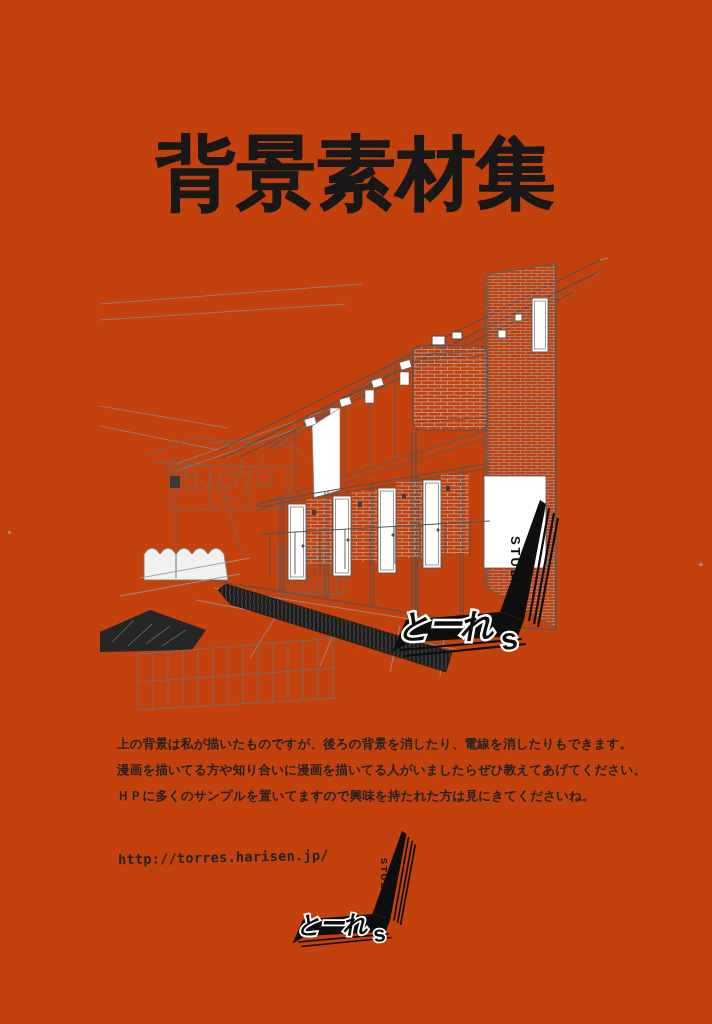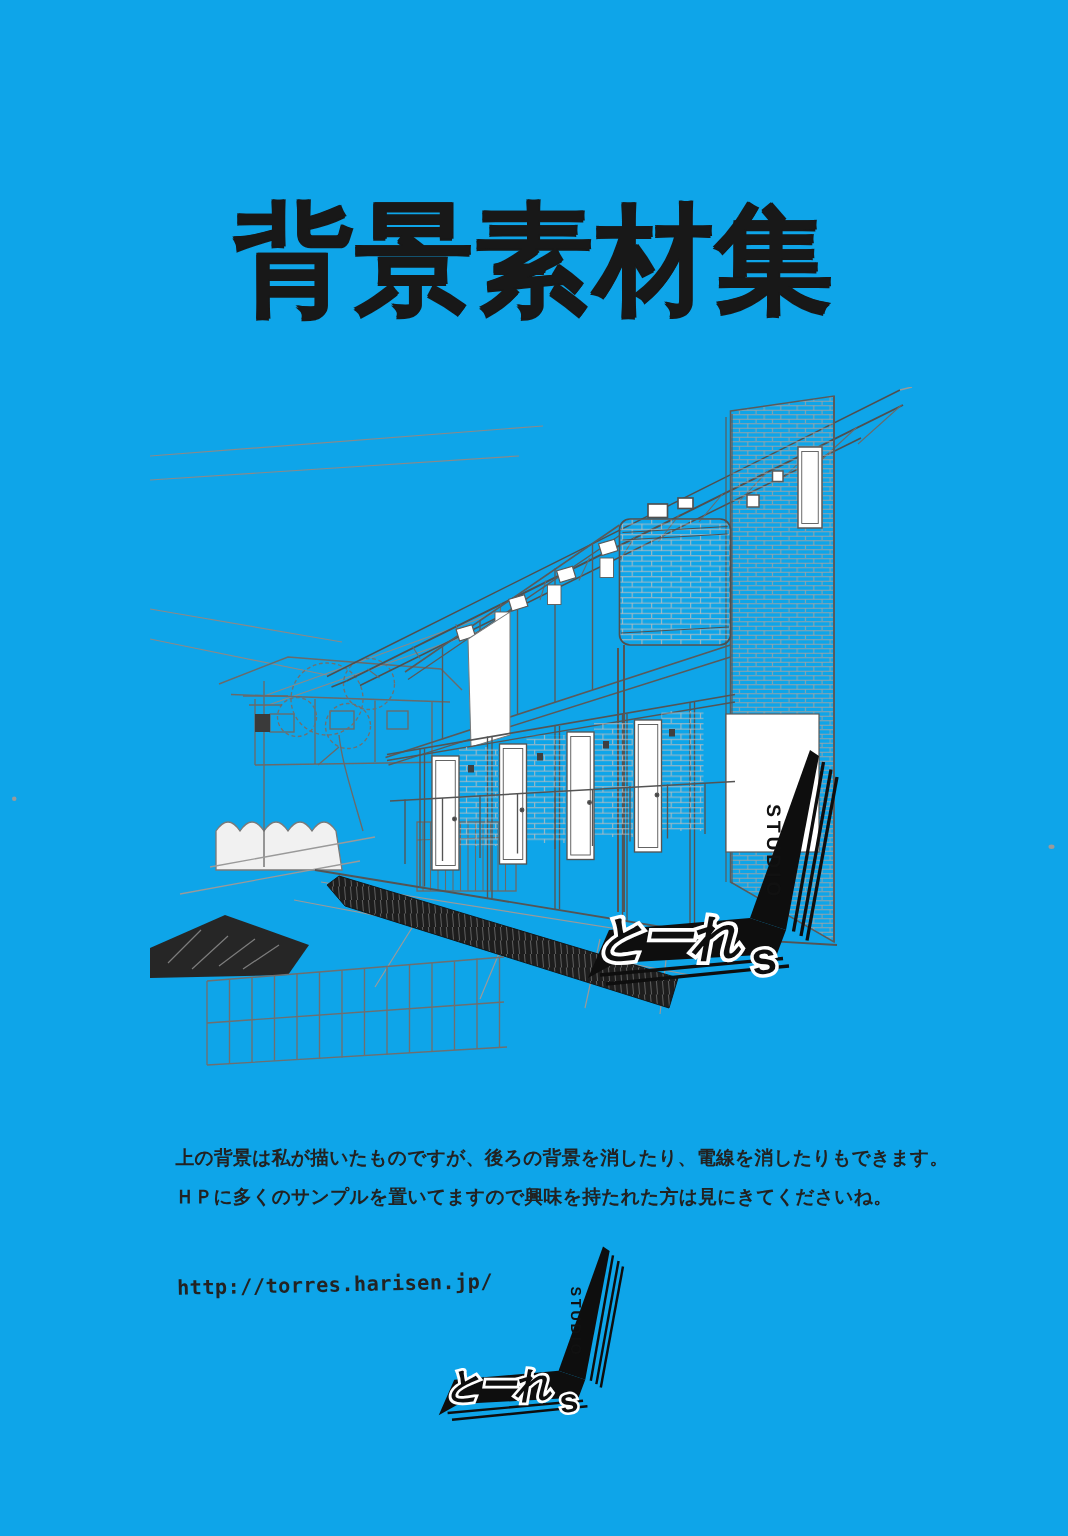--- a/index.html
+++ b/index.html
@@ -1,38 +1,38 @@
 <!DOCTYPE html>
 <html><head>
 <meta charset="utf-8">
 <style>
   html,body{margin:0;padding:0;background:#e8e8e8;}
   .page{
     position:relative;width:712px;height:1024px;margin:0 auto;
-    background:#0ea5e9;overflow:hidden;
+    background:#c2410c;overflow:hidden;
     font-family:"Liberation Sans","DejaVu Sans",sans-serif;color:#1a1a1a;
   }
   .title{
     position:absolute;left:0;right:0;top:130px;margin:0;
     text-align:center;font-size:79px;font-weight:900;letter-spacing:1px;
     color:#181818;line-height:1.1;
     text-shadow:1px 0 0 #181818,0 1px 0 #181818;
   }
   .artwork{position:absolute;left:100px;top:258px;width:510px;height:455px;}
   .artwork svg{display:block;width:100%;height:100%;}
 
   
   .corner-logo{position:absolute;width:170px;height:160px;}
   .corner-logo svg{display:block;width:100%;height:100%;overflow:visible;}
   .corner-logo.large{left:390px;top:500px;}
   .corner-logo.small{left:291px;top:831px;transform:scale(0.74);transform-origin:top left;}
 
   .body-text{
     position:absolute;left:117px;top:731px;width:512px;
-    font-size:12.5px;font-weight:bold;letter-spacing:0.2px;color:#222;margin-top:28px;
+    font-size:12.5px;font-weight:bold;letter-spacing:0.2px;color:#222;
   }
   .body-text p{margin:0;line-height:26px;white-space:nowrap;}
 
   .url-link{
     position:absolute;left:118px;top:849px;
     font-family:"DejaVu Sans Mono","Liberation Mono",monospace;
     font-size:13.5px;font-weight:bold;letter-spacing:0.3px;color:#232323;
     transform:rotate(-1.2deg);text-decoration:none;cursor:pointer;
   }
   .speck{position:absolute;border-radius:50%;background:#9a9a9a;}
@@ -223,20 +223,21 @@
         </g>
       </g>
       <text transform="translate(121,36) rotate(90)" x="0" y="0" font-family="Liberation Sans, DejaVu Sans, sans-serif" font-size="13" font-weight="bold" letter-spacing="2.5" fill="#111">STUDIO</text>
       <text transform="translate(8,136) skewX(-10)" x="0" y="0" font-family="Liberation Sans, DejaVu Sans, sans-serif" font-size="33" font-weight="900" letter-spacing="-2" fill="#0e0e0e" stroke="#ffffff" stroke-width="5" paint-order="stroke">とーれ</text>
       <text transform="translate(112,150) rotate(-6)" x="0" y="0" font-family="Liberation Sans, DejaVu Sans, sans-serif" font-size="30" font-weight="900" fill="#0e0e0e" stroke="#ffffff" stroke-width="4.5" paint-order="stroke">s</text>
     </svg>
   </div>
 
   <div class="body-text">
     <p>上の背景は私が描いたものですが、後ろの背景を消したり、電線を消したりもできます。</p>
+    <p>漫画を描いてる方や知り合いに漫画を描いてる人がいましたらぜひ教えてあげてください。</p>
     <p>ＨＰに多くのサンプルを置いてますので興味を持たれた方は見にきてくださいね。</p>
   </div>
 
   <a class="url-link">http://torres.harisen.jp/</a>
 
   <div class="corner-logo small">
     <svg viewBox="0 0 170 160">
       <g>
         <polygon points="150,0 156,4 134,120 110,112" fill="#0e0e0e"></polygon>
         <polygon points="2,152 16,120 110,112 134,120 128,136 20,142" fill="#0e0e0e"></polygon>

